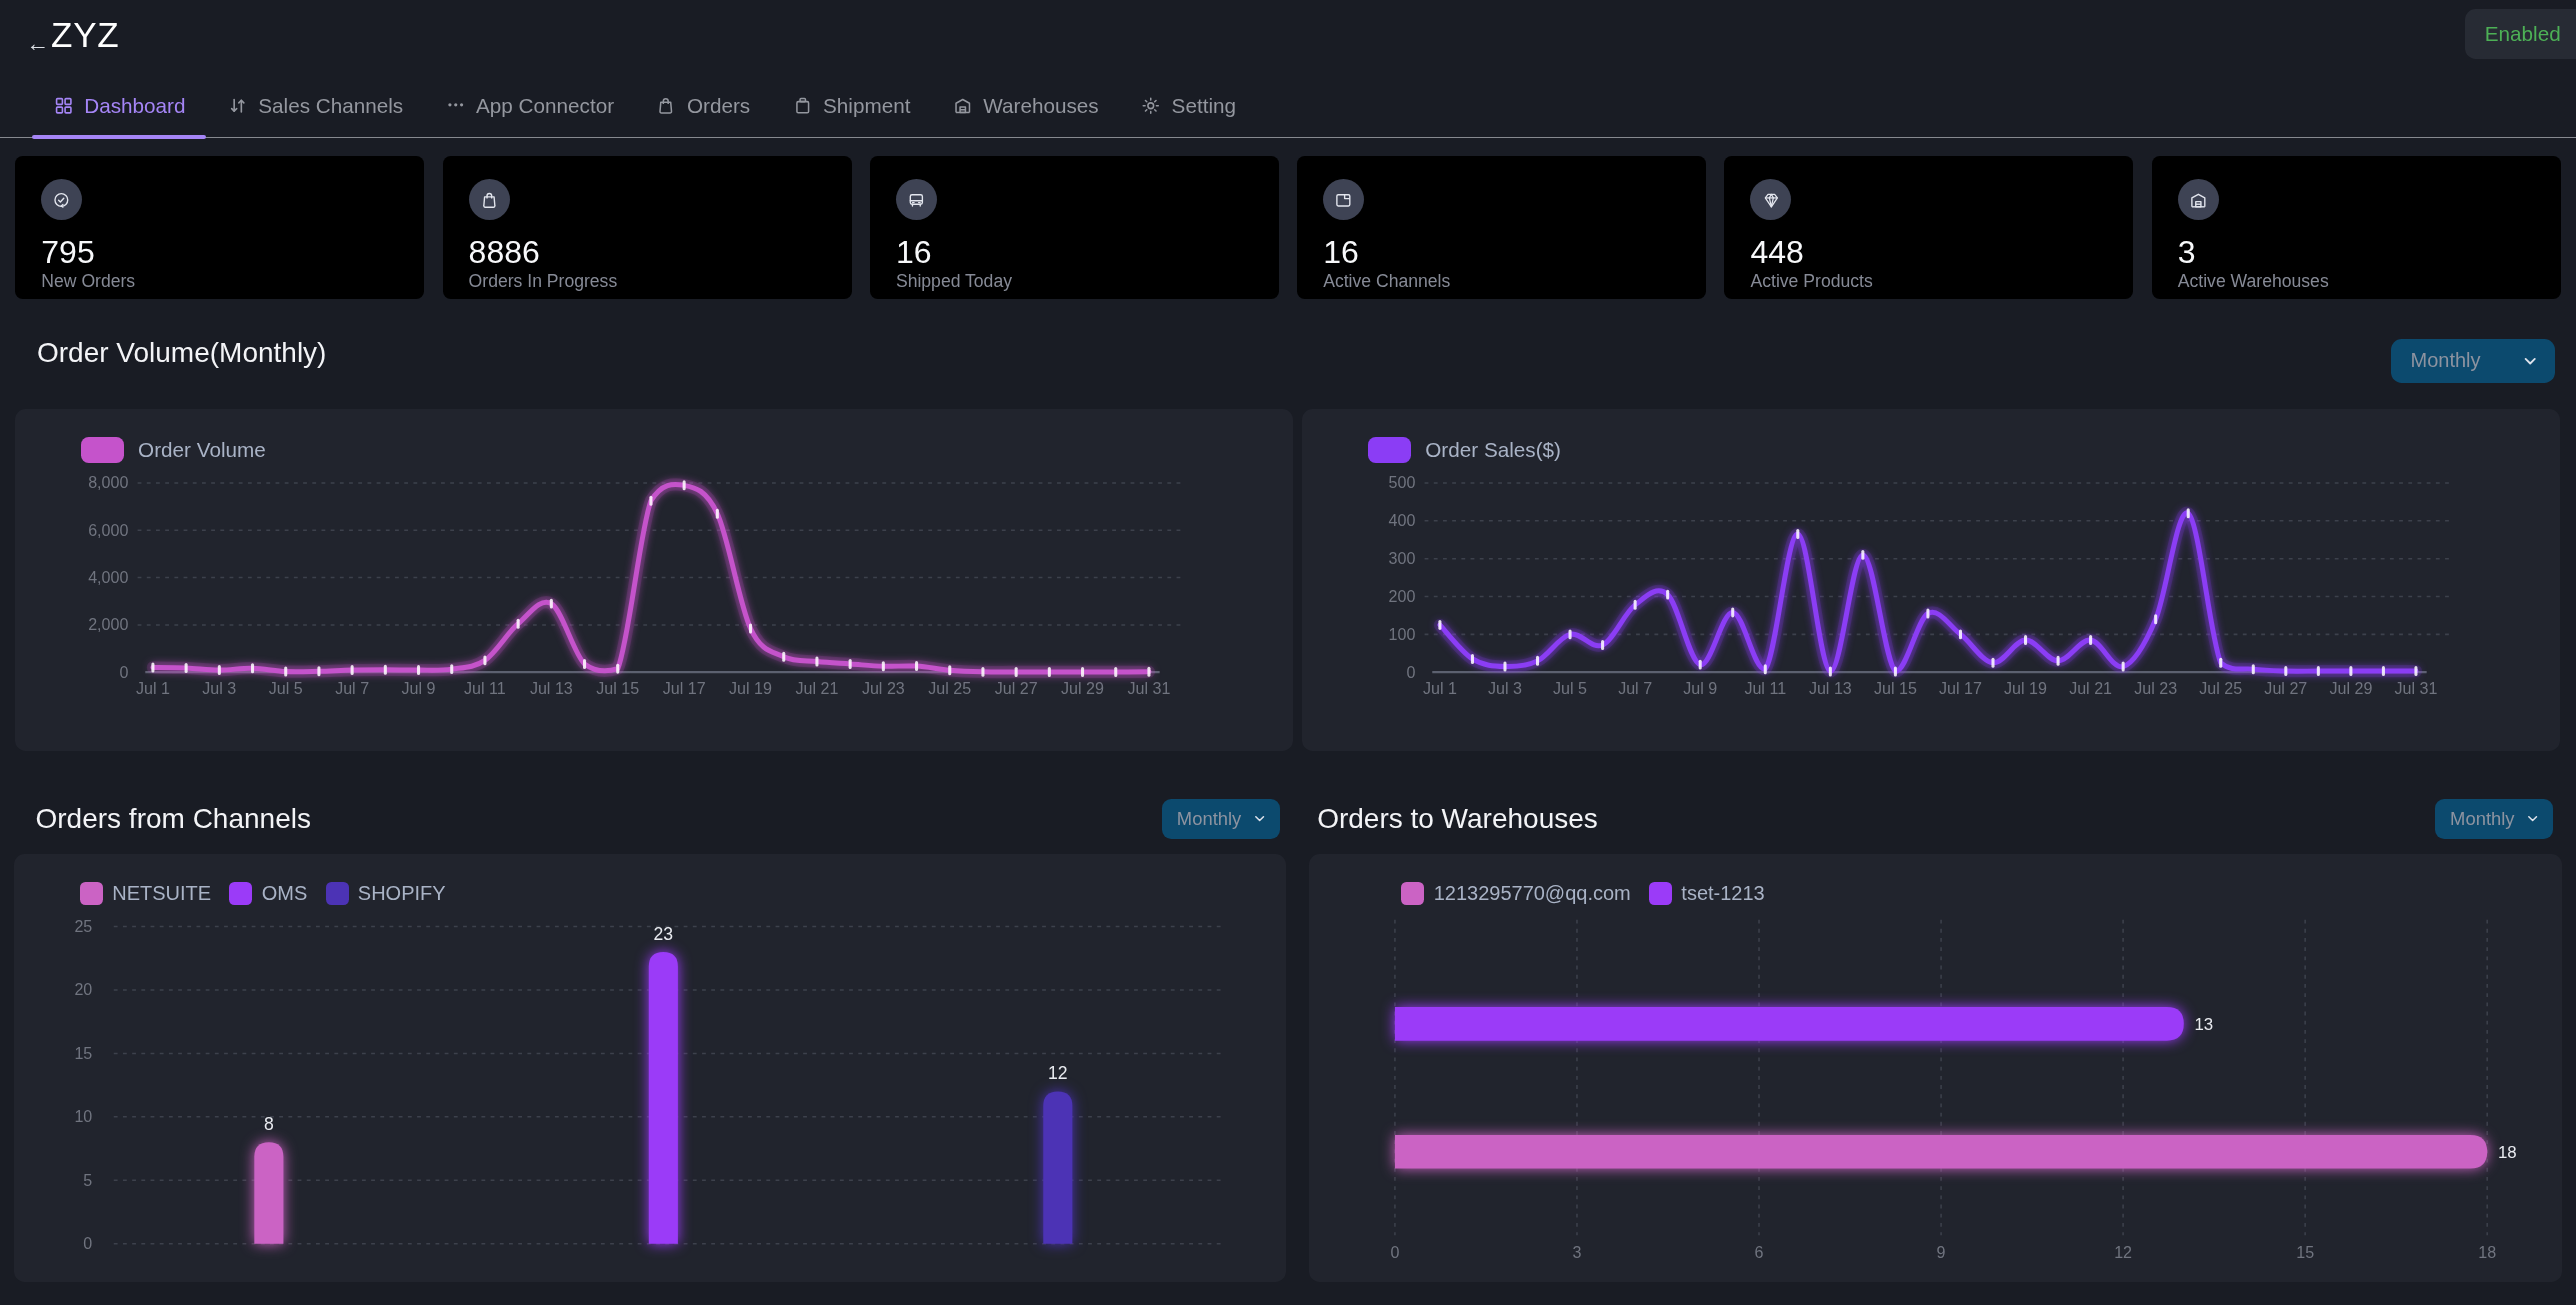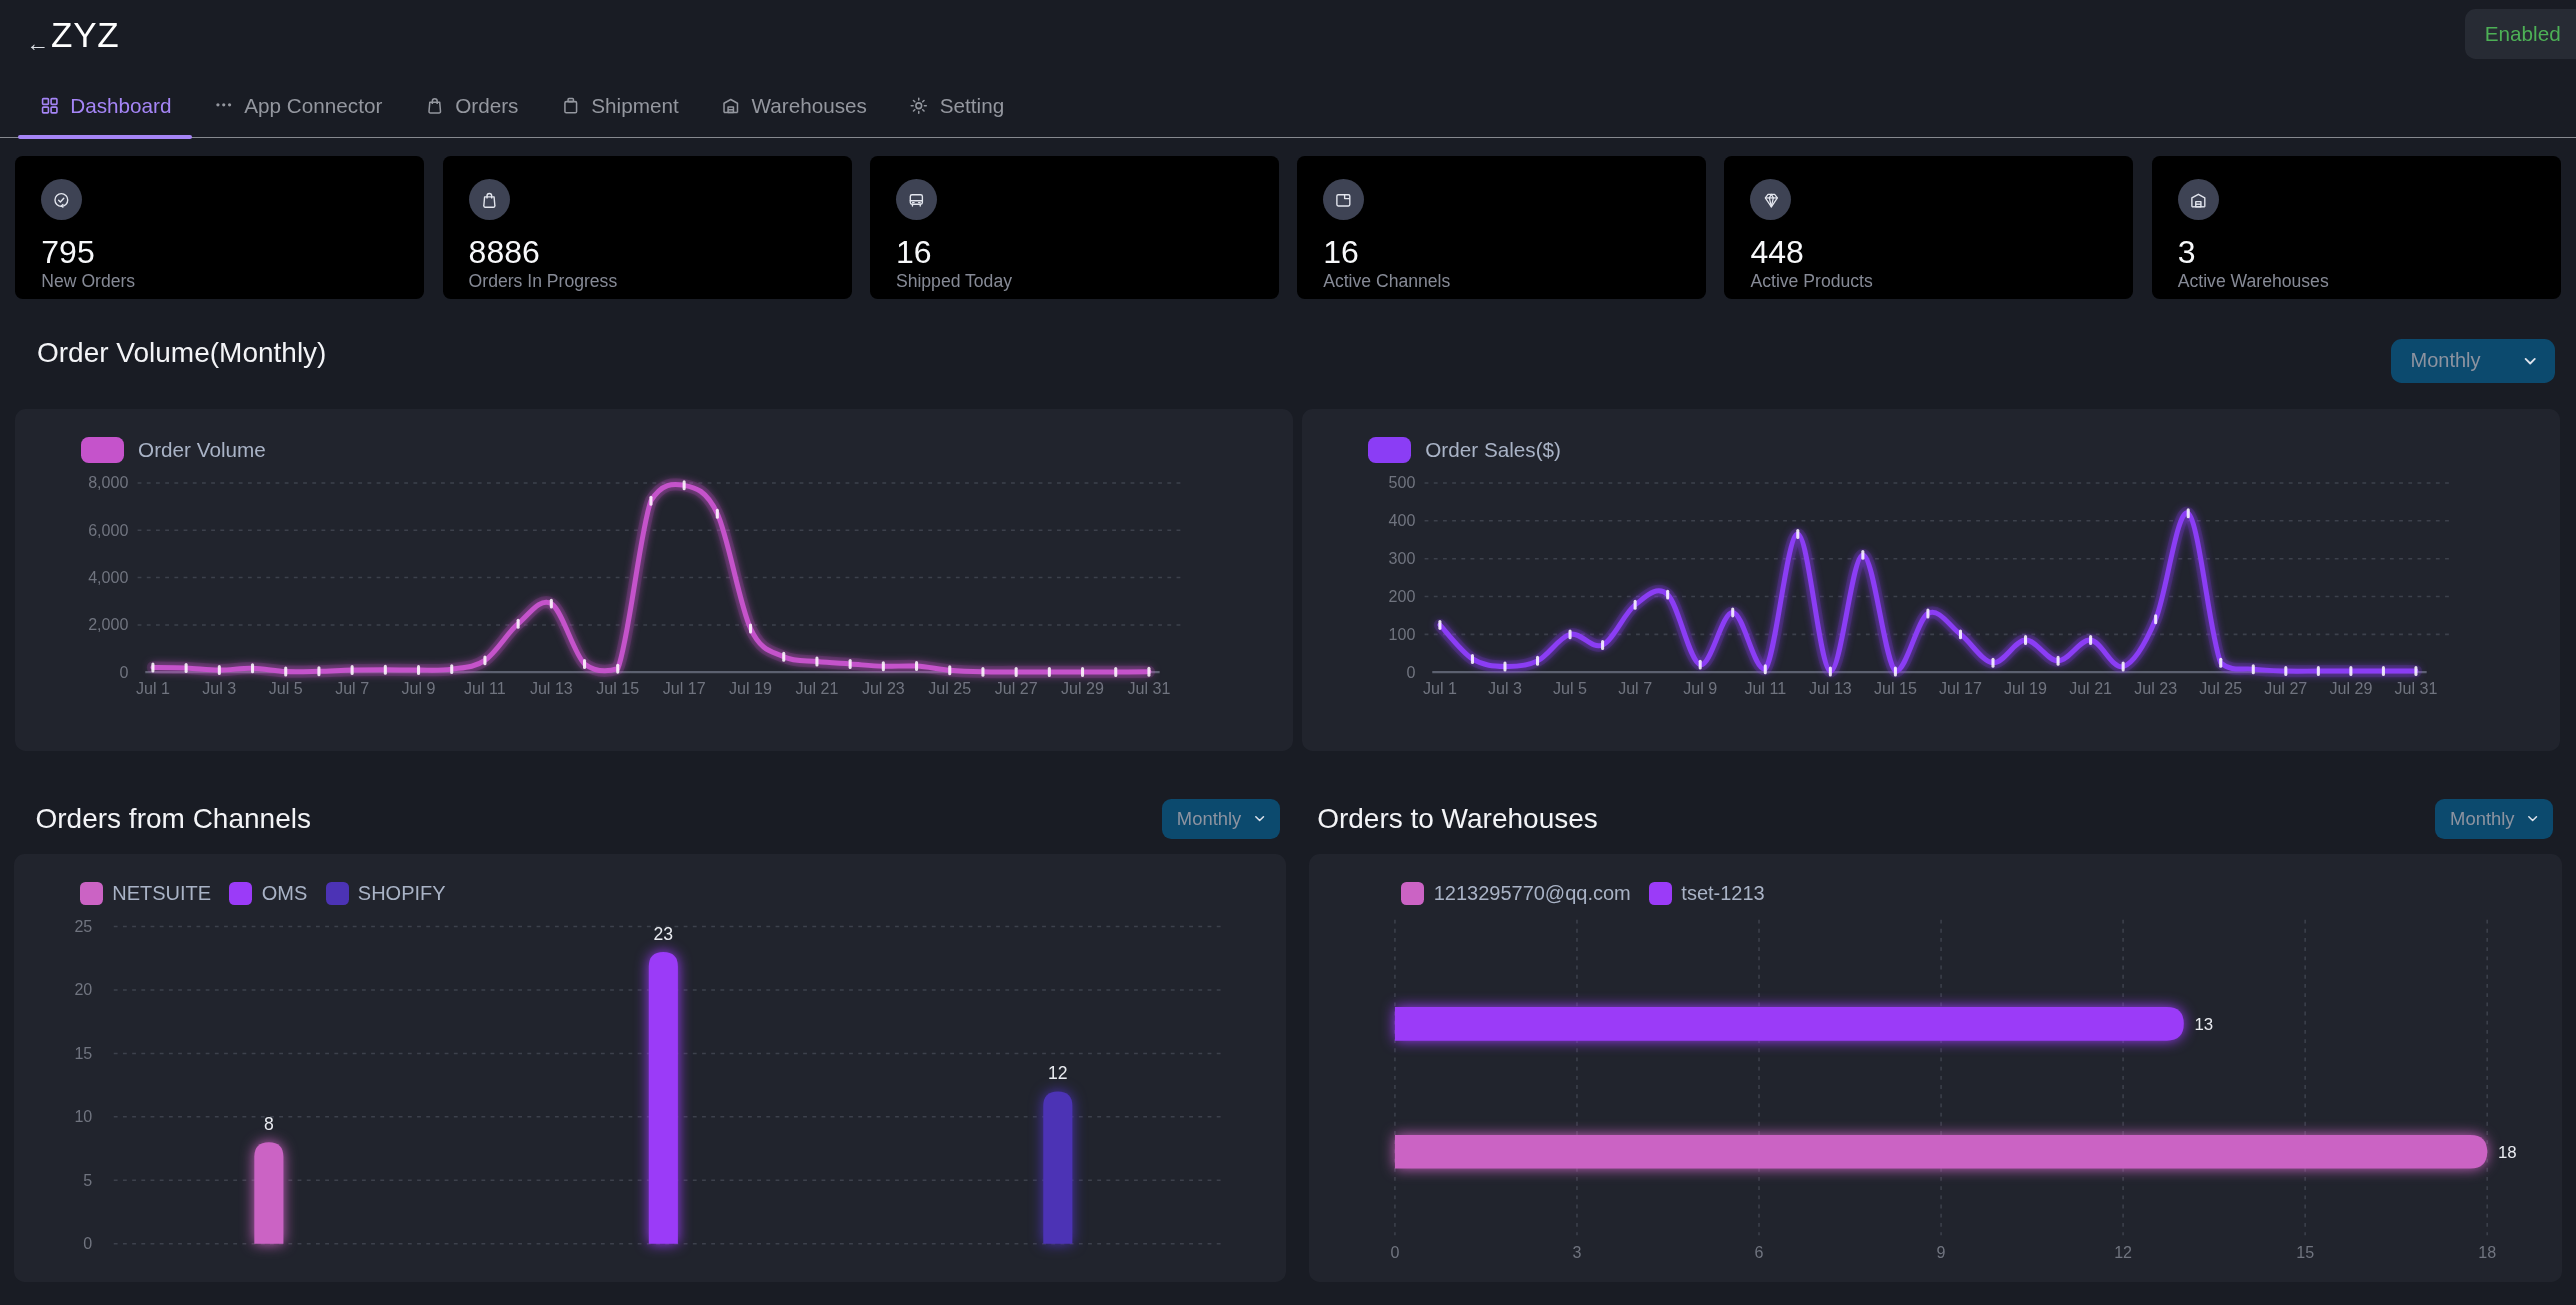--- a/index.html
+++ b/index.html
@@ -7,21 +7,21 @@
   body{width:2576px;height:1306px;background:#191c24;font-family:"Liberation Sans",sans-serif;color:#fff;overflow:hidden;position:relative}
   svg{display:block}
 
   
   .header{position:relative;height:75px}
   .back{position:absolute;left:26px;top:32px;font-size:23px;color:#dde0e6;line-height:1}
   .logo{position:absolute;left:51px;top:15.3px;font-size:35px;font-weight:500;color:#ffffff;letter-spacing:0.8px}
   .badge{position:absolute;right:-10.7px;top:9.2px;background:#272b34;color:#4db056;font-size:20.7px;padding:13px 26px 13px 20px;border-radius:10.7px}
 
   
-  .nav{display:flex;align-items:flex-start;height:63px;padding-left:18px;border-bottom:1.5px solid rgba(243,245,250,.5);position:relative}
+  .nav{display:flex;align-items:flex-start;height:63px;padding-left:32px;border-bottom:1.5px solid rgba(243,245,250,.5);position:relative}
   .tab{display:flex;align-items:center;gap:10px;padding:0 20.7px;height:100%;color:#94979f;font-size:20.7px;position:relative;cursor:pointer;white-space:nowrap}
   .tab.active{color:#a585f6}
   .tab.active::after{content:"";position:absolute;left:0;right:0;bottom:-1.5px;height:3.8px;background:#a585f6;border-radius:2.3px}
 
   
   .stats{display:grid;grid-template-columns:repeat(6,1fr);gap:18.4px;margin:18.4px 15.3px 0}
   .card{background:#000000;border-radius:7.7px;height:143px;padding:23px 26px}
   .card-icon{width:41px;height:41px;border-radius:50%;background:#3e4354;display:flex;align-items:center;justify-content:center}
   .card-value{margin-top:13.8px;font-size:32px;font-weight:500;color:#f7f8fa}
   .card-label{font-size:17.6px;color:#868a96}
@@ -72,20 +72,31 @@
   <div class="tab active">
     <span>
         <svg width="21.5" height="21.5" viewBox="0 0 24 24" fill="none" stroke="currentColor" stroke-width="1.8">
           <rect x="4" y="4" width="6.5" height="6.5" rx="1"></rect>
           <rect x="13.5" y="4" width="6.5" height="6.5" rx="1"></rect>
           <rect x="4" y="13.5" width="6.5" height="6.5" rx="1"></rect>
           <rect x="13.5" y="13.5" width="6.5" height="6.5" rx="1"></rect>
         </svg>
       </span>
     <span>Dashboard</span>
+  </div>
+  <div class="tab">
+    <span>
+        <svg width="21.5" height="21.5" viewBox="0 0 24 24" fill="none" stroke="currentColor" stroke-width="1.8" stroke-linecap="round" stroke-linejoin="round">
+          <path d="M8 5v13"></path>
+          <path d="M5.2 15.2L8 18l2.8-2.8"></path>
+          <path d="M16 19V6"></path>
+          <path d="M13.2 8.8L16 6l2.8 2.8"></path>
+        </svg>
+      </span>
+    <span>Sales Channels</span>
   </div>
   <div class="tab">
     <span>
         <svg width="21.5" height="21.5" viewBox="0 0 24 24" fill="currentColor">
           <circle cx="5.5" cy="11" r="1.8"></circle>
           <circle cx="12" cy="11" r="1.8"></circle>
           <circle cx="18.5" cy="11" r="1.8"></circle>
         </svg>
       </span>
     <span>App Connector</span>

